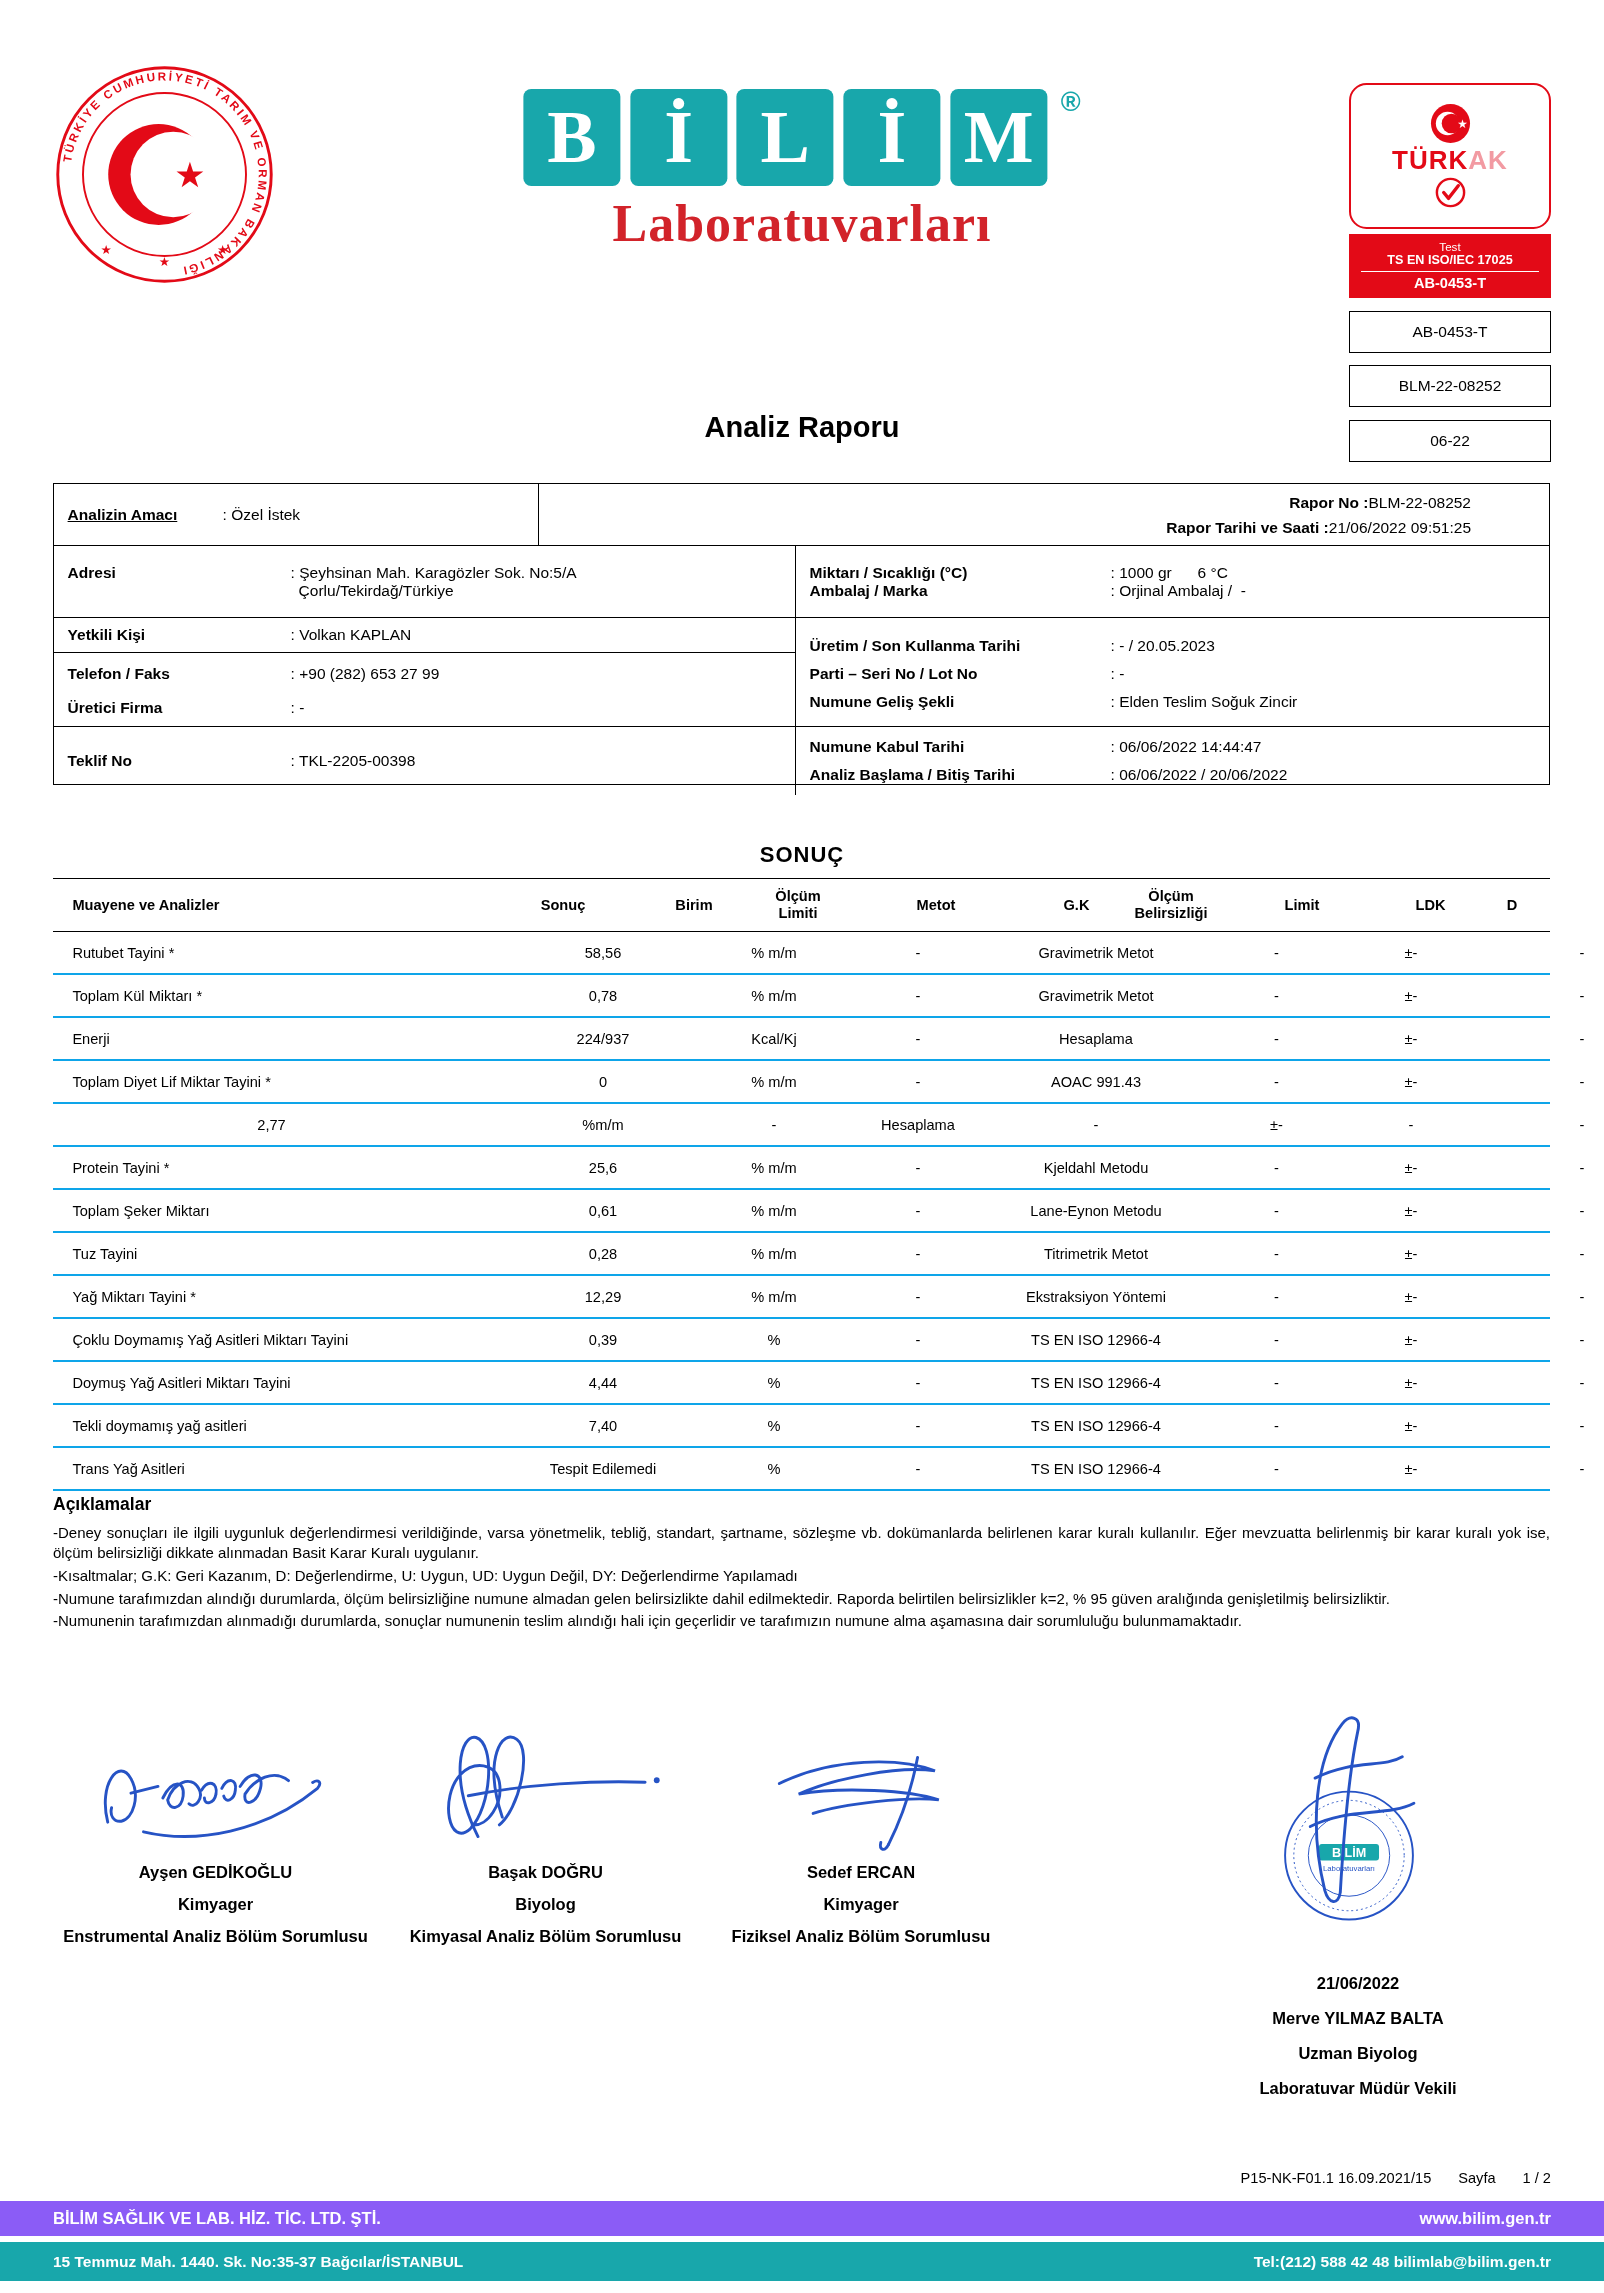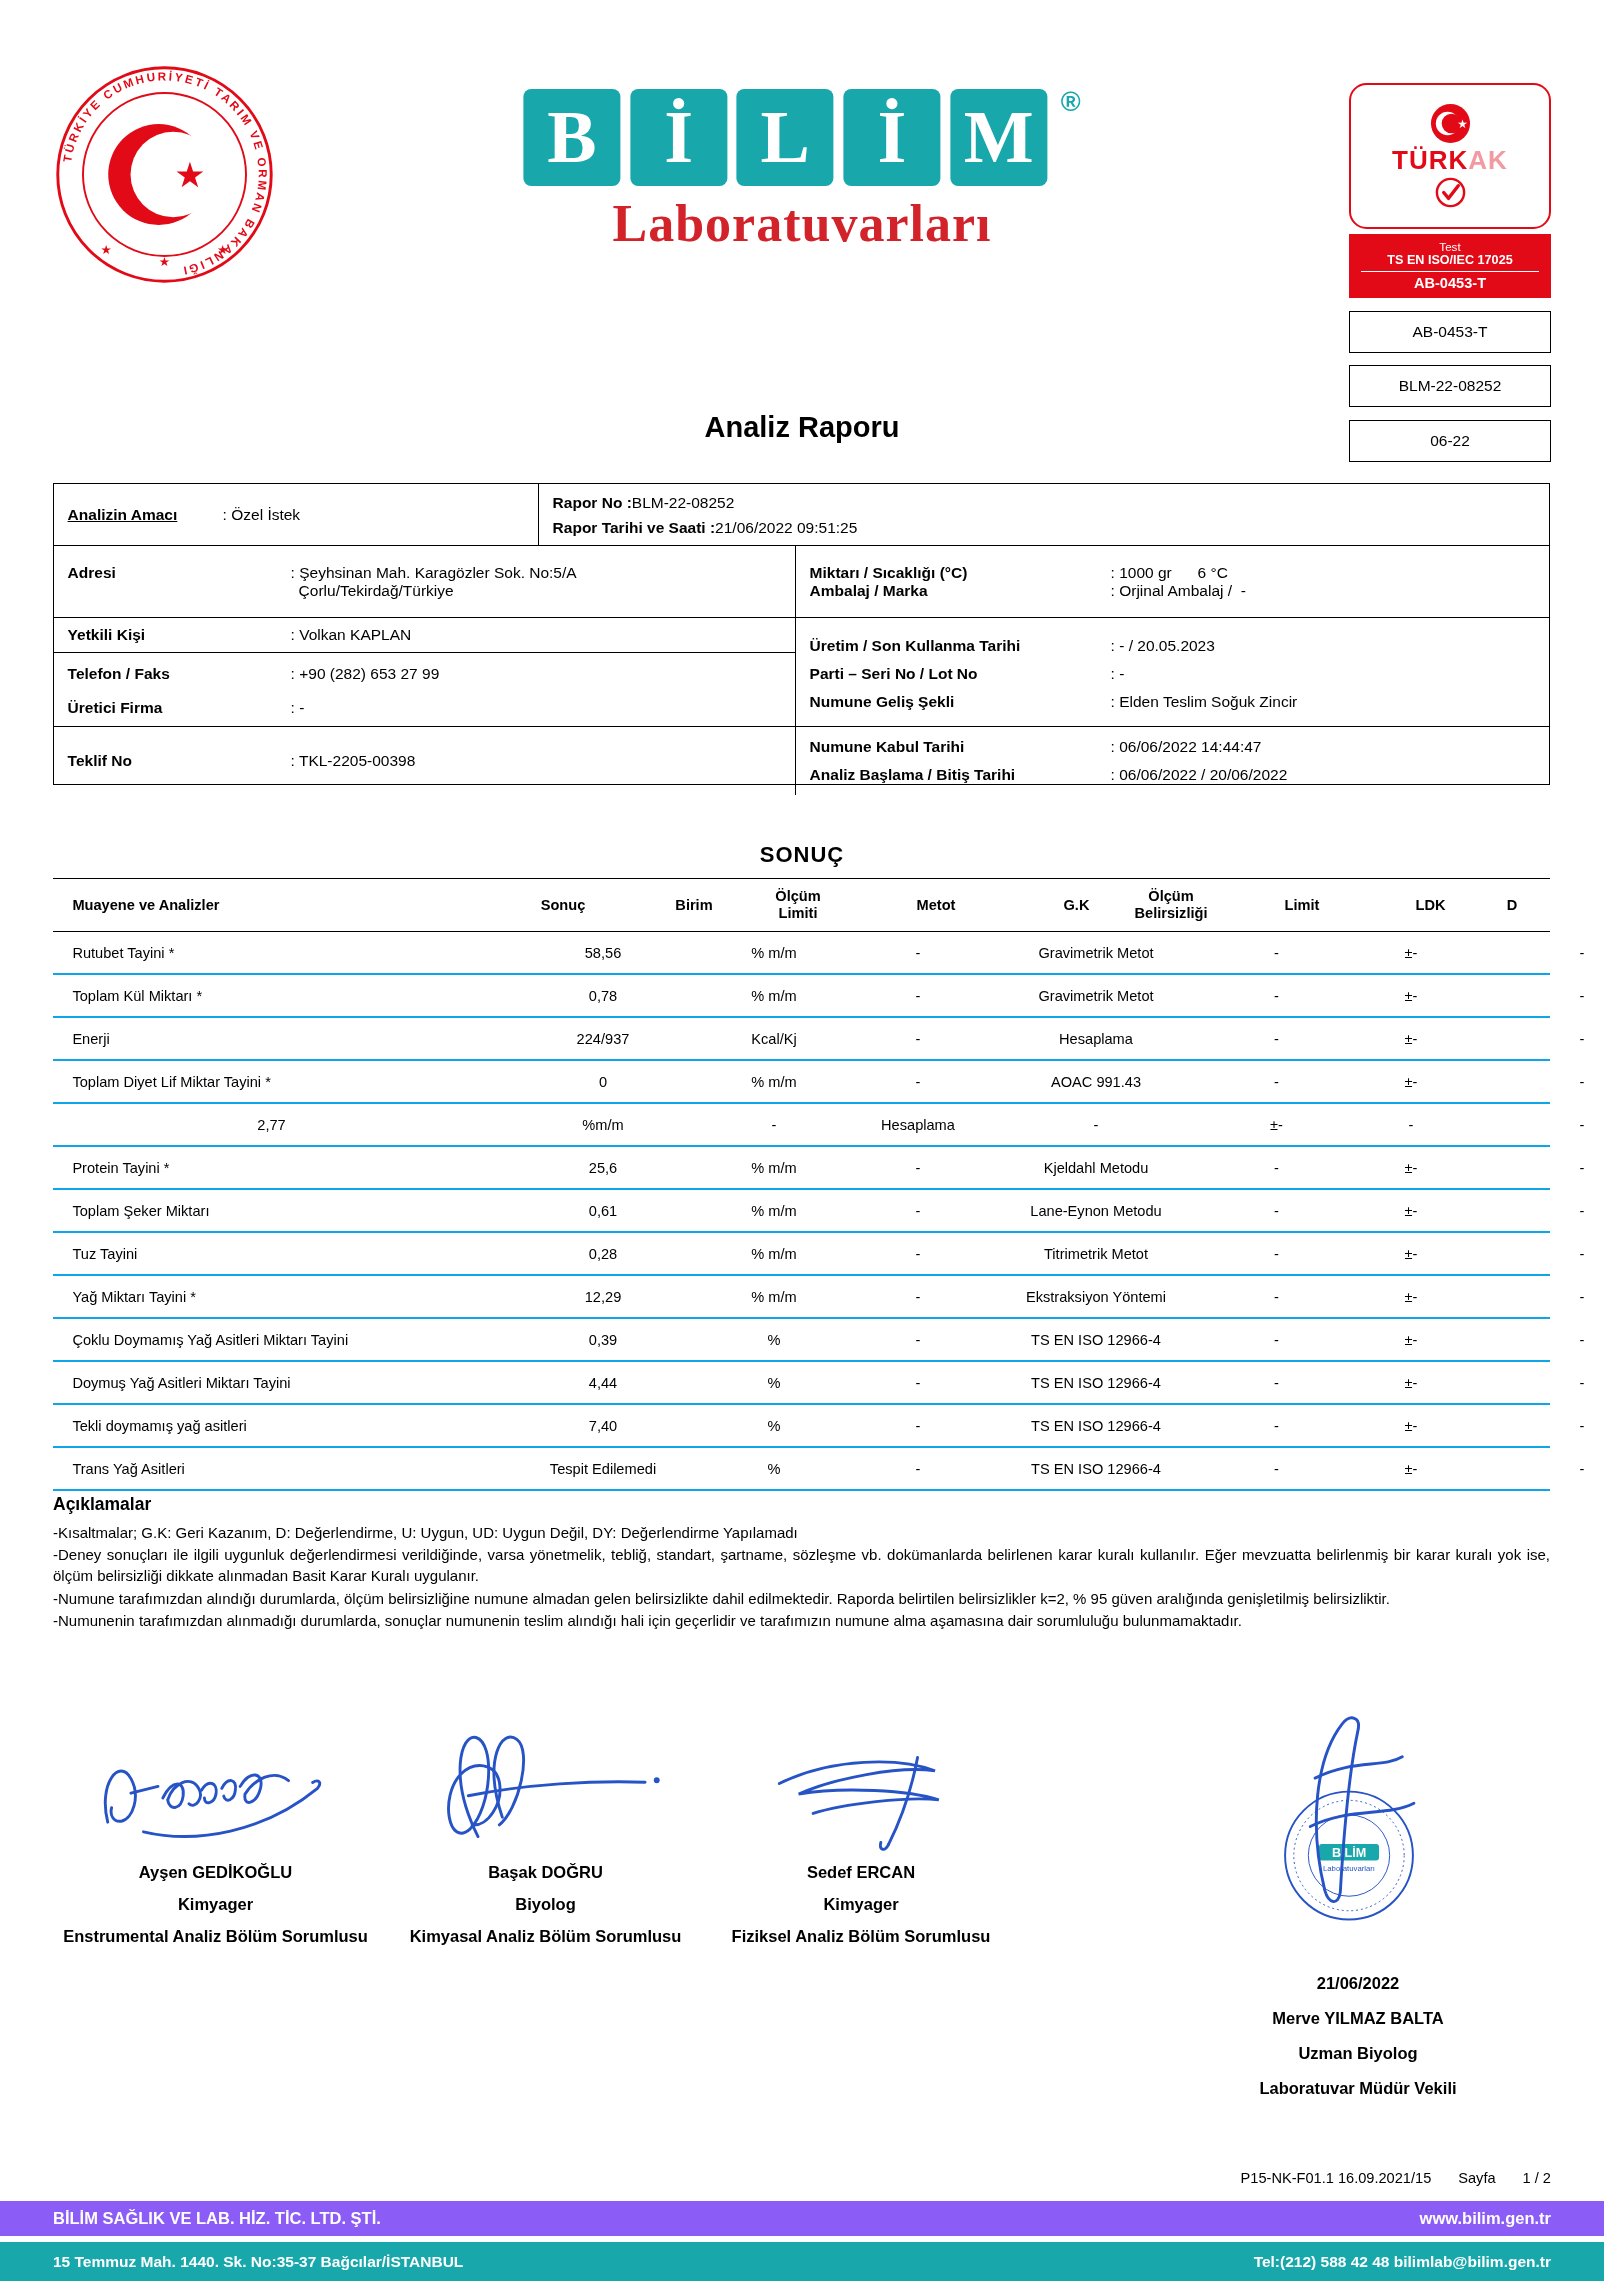--- a/index.html
+++ b/index.html
@@ -44,21 +44,21 @@
   .irow.r3 { grid-template-columns:742px 1fr; height:72px; border-bottom:1px solid #000; }
   .irow.r4 { grid-template-columns:742px 1fr; height:109px; border-bottom:1px solid #000; }
   .irow.r5 { grid-template-columns:742px 1fr; height:57px; }
   .icell { padding:5.8px 13.6px; display:flex; flex-direction:column; justify-content:center; }
   .icell.lc { border-right:1px solid #000; }
   .lbl { font-weight:bold; display:inline-block; }
   .lbl-1 { width:155px;text-decoration:underline; }
   .lbl-l { width:223px; }
   .lbl-r { width:301px; }
   .val { white-space:pre-wrap; }
-  .rtop { align-items:flex-start; padding-right:78px; line-height:25px; }
+  .rtop { align-items:flex-end; padding-right:78px; line-height:25px; }
   .rtop .b { font-weight:bold; }
   .addr2 { margin-left:231px; }
   .r4l { justify-content:flex-start; padding:0; }
   .sub-yetkili { padding:7.8px 13.6px 8.7px; border-bottom:1px solid #000; }
   .sub-line { padding:6.8px 13.6px 0; line-height:27px; }
   .r4r { justify-content:flex-start; padding-top:13.6px; line-height:28px; }
   .r5r { line-height:28px; }
 
   
   .sonuc-title { position:absolute; top:842px; left:0; width:100%; text-align:center; font-size:22px; font-weight:bold; letter-spacing:1px; }
@@ -398,23 +398,23 @@
           <div class="rc c8">-</div>
           <div class="rc c9">DY</div>
         </div>
       </div>
   </section>
 
   <section class="notes">
     <h3>Açıklamalar</h3>
     <div>
 
+        <p class="note">-Deney sonuçları ile ilgili uygunluk değerlendirmesi verildiğinde, varsa yönetmelik, tebliğ, standart, şartname, sözleşme vb. dokümanlarda belirlenen karar kuralı kullanılır. Eğer mevzuatta belirlenmiş bir karar kuralı yok ise, ölçüm belirsizliği dikkate alınmadan Basit Karar Kuralı uygulanır.</p>
+
         <p class="note">-Kısaltmalar; G.K: Geri Kazanım, D: Değerlendirme, U: Uygun, UD: Uygun Değil, DY: Değerlendirme Yapılamadı</p>
-
-        <p class="note">-Deney sonuçları ile ilgili uygunluk değerlendirmesi verildiğinde, varsa yönetmelik, tebliğ, standart, şartname, sözleşme vb. dokümanlarda belirlenen karar kuralı kullanılır. Eğer mevzuatta belirlenmiş bir karar kuralı yok ise, ölçüm belirsizliği dikkate alınmadan Basit Karar Kuralı uygulanır.</p>
 
         <p class="note">-Numune tarafımızdan alındığı durumlarda, ölçüm belirsizliğine numune almadan gelen belirsizlikte dahil edilmektedir. Raporda belirtilen belirsizlikler k=2, % 95 güven aralığında genişletilmiş belirsizliktir.</p>
 
         <p class="note">-Numunenin tarafımızdan alınmadığı durumlarda, sonuçlar numunenin teslim alındığı hali için geçerlidir ve tarafımızın numune alma aşamasına dair sorumluluğu bulunmamaktadır.</p>
       </div>
   </section>
 
   <div class="sign-row">
     <div class="sig-block s1">
       <div class="sig-art">

